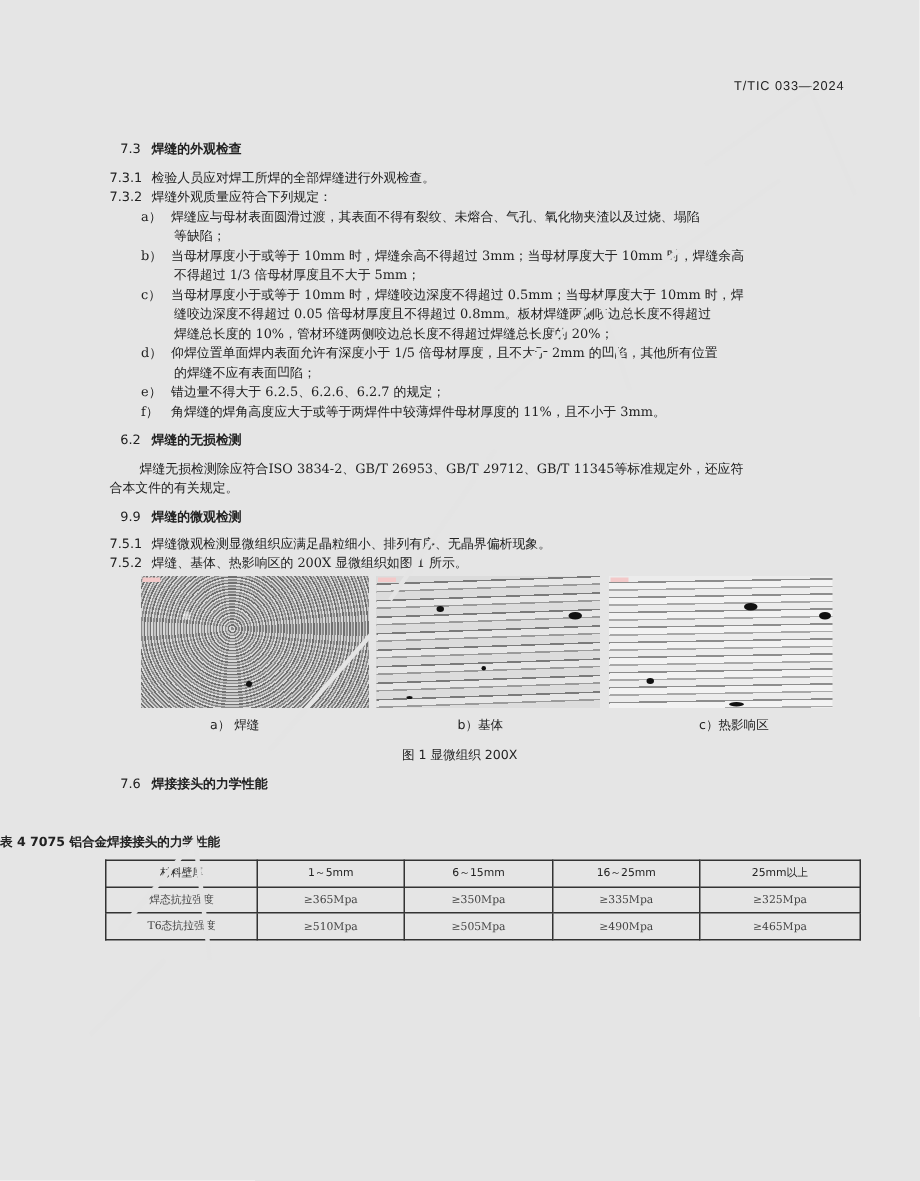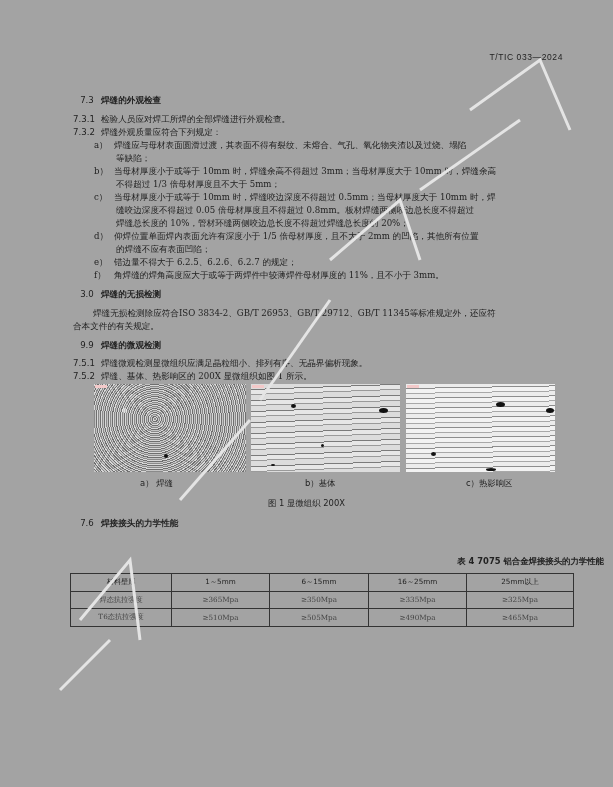--- a/index.html
+++ b/index.html
@@ -1,18 +1,18 @@
 <!DOCTYPE html>
 <html><head>
 <meta charset="utf-8">
 <style>
   html, body { margin: 0; padding: 0; background: #ffffff; }
   body { width: 613px; height: 787px; position: relative; overflow: hidden;
          font-family: "DejaVu Serif", "Liberation Serif", serif; color: #222; }
-  .page { position: absolute; left: 0; top: 0; width: 613px; height: 787px; background: #a3a3a3; }
+  .page { position: absolute; left: 0; top: 0; width: 613px; height: 787px; background: #e5e5e5; }
   .std-no { position: absolute; right: 50px; top: 52px; font-family: "Liberation Sans", "DejaVu Sans", sans-serif;
             font-size: 8.5px; letter-spacing: 0.6px; color: #222; }
   .line { position: absolute; left: 73px; font-size: 8.6px; white-space: nowrap; line-height: 11px; }
   .h { font-family: "DejaVu Sans", "Liberation Sans", sans-serif; font-weight: bold; font-size: 8.6px; }
   .num { display: inline-block; width: 28px; font-family: "DejaVu Sans", sans-serif; }
   .hnum { display: inline-block; width: 28px; font-weight: normal; text-align: center; }
   .sub { left: 73px; }
   .sub .lbl { display: inline-block; width: 20px; margin-left: 21px; }
   .cont { left: 116px; }
   .para { left: 93px; }
@@ -28,21 +28,21 @@
       repeating-linear-gradient(178deg, #dcdcdc 0 5px, #7a7a7a 5px 6px, #e6e6e6 6px 10px, #9a9a9a 10px 11px),
       #cfcfcf; }
   .fig-c { left: 406px; width: 149px;
     background:
       repeating-linear-gradient(179deg, #ececec 0 4px, #8d8d8d 4px 5px, #f2f2f2 5px 9px, #a8a8a8 9px 10px),
       #e2e2e2; }
   .blob { position: absolute; background: #111; border-radius: 50%; }
   .scale { position: absolute; left: 1px; top: 1px; width: 12px; height: 3px; background: #f3c9c9; }
   .cap { position: absolute; top: 462px; font-family: "DejaVu Sans", "Liberation Sans", sans-serif; font-size: 8.4px; white-space: nowrap; }
   .figtitle { position: absolute; top: 482px; left: 0; width: 613px; text-align: center; font-family: "DejaVu Sans", sans-serif; font-size: 8.4px; }
-  .tbltitle { position: absolute; top: 540px; left: 0; width: 604px; text-align: right; font-family: "DejaVu Sans", sans-serif; font-weight: bold; font-size: 8.4px; }
+  .tbltitle { position: absolute; top: 540px; left: 0; width: 492px; text-align: left; font-family: "DejaVu Sans", sans-serif; font-weight: bold; font-size: 8.4px; }
   table.props { position: absolute; left: 70px; top: 554px; width: 504px; border-collapse: collapse;
                 border: 1.5px solid #333; font-size: 7.2px; }
   table.props td { border: 1px solid #333; text-align: center; height: 16.5px; padding: 0; color: #444; }
   table.props tr.head td { font-family: "DejaVu Sans", sans-serif; color: #222; }
   .wm { position: absolute; left: 0; top: 0; width: 613px; height: 787px; pointer-events: none; }
 </style>
 </head>
 <body>
 
 <div class="page">
@@ -70,21 +70,21 @@
   <div class="line cont" style="top:218px">焊缝总长度的 10%，管材环缝两侧咬边总长度不得超过焊缝总长度的 20%；</div>
 
   <div class="line sub" style="top:231px"><span class="lbl">d）</span><span>仰焊位置单面焊内表面允许有深度小于 1/5 倍母材厚度，且不大于 2mm 的凹陷，其他所有位置</span></div>
   <div class="line cont" style="top:244px">的焊缝不应有表面凹陷；</div>
 
   <div class="line sub" style="top:257px"><span class="lbl">e）</span><span>错边量不得大于 6.2.5、6.2.6、6.2.7 的规定；</span></div>
 
   <div class="line sub" style="top:270px"><span class="lbl">f）</span><span>角焊缝的焊角高度应大于或等于两焊件中较薄焊件母材厚度的 11%，且不小于 3mm。</span></div>
 
   <div class="line h" style="top:289px">
-    <span class="hnum">3.0</span><span>焊缝的无损检测</span>
+    <span class="hnum">6.2</span><span>焊缝的无损检测</span>
   </div>
   <div class="line para" style="top:308px">焊缝无损检测除应符合ISO 3834-2、GB/T 26953、GB/T 29712、GB/T 11345等标准规定外，还应符</div>
   <div class="line para2" style="top:321px">合本文件的有关规定。</div>
 
   <div class="line h" style="top:340px">
     <span class="hnum">9.9</span><span>焊缝的微观检测</span>
   </div>
 
   <div class="line" style="top:358px">
     <span class="num">7.5.1</span><span>焊缝微观检测显微组织应满足晶粒细小、排列有序、无晶界偏析现象。</span>

